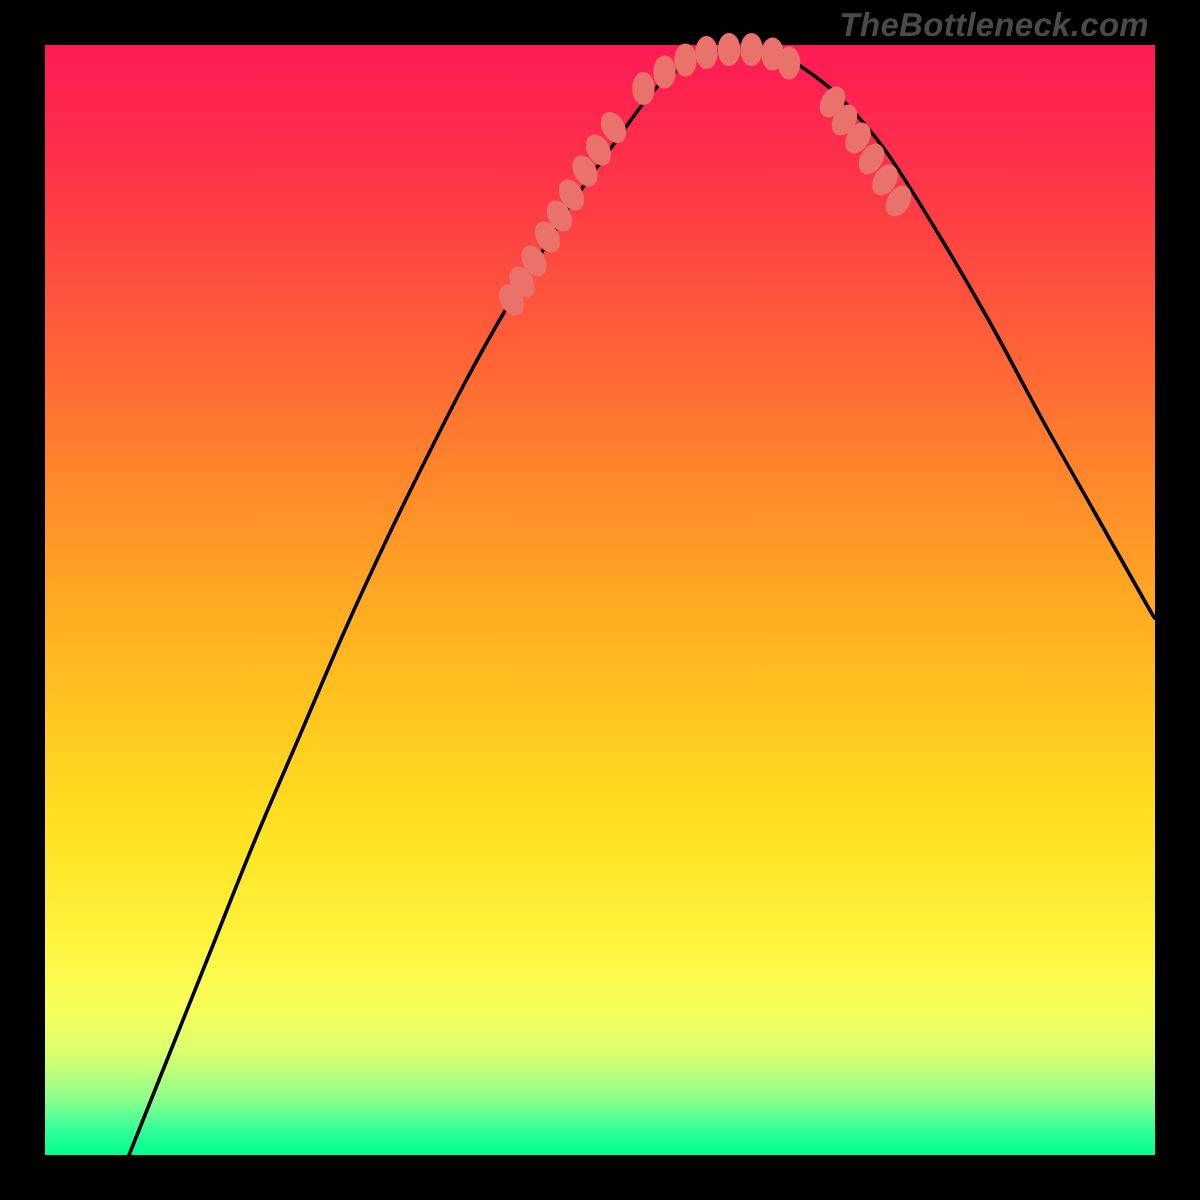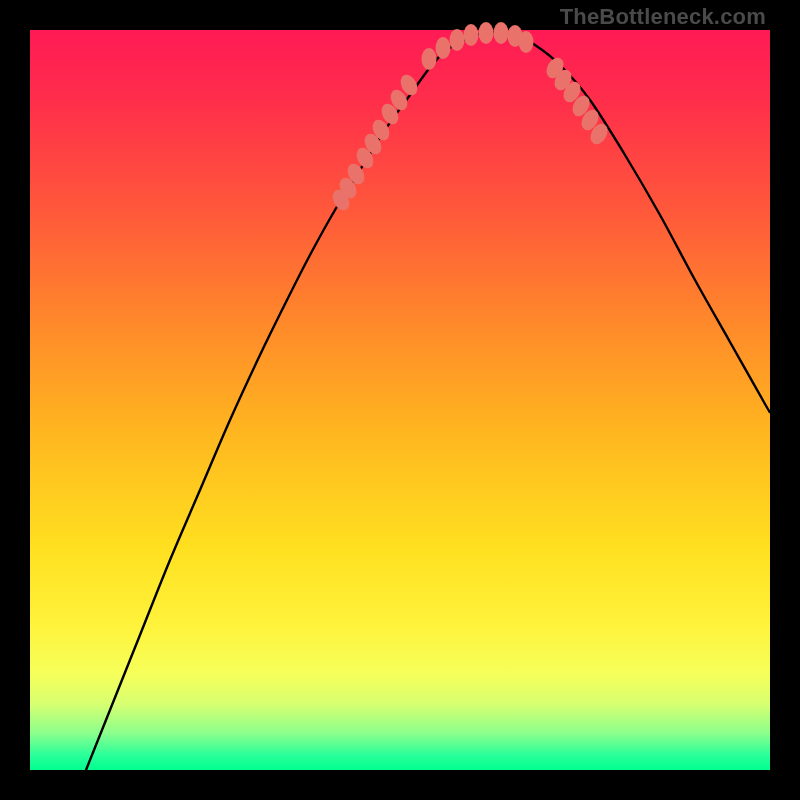--- a/index.html
+++ b/index.html
@@ -44,20 +44,21 @@
   }
   .watermark {
     position: absolute;
     top: 4px;
     right: 34px;
     color: #4a4a4a;
     font-size: 22px;
     font-weight: 600;
     letter-spacing: 0.2px;
     user-select: none;
+    font-style: italic;
   }
   svg.curve {
     position: absolute;
     left: 0;
     top: 0;
     width: 740px;
     height: 740px;
     overflow: visible;
   }
 </style>

